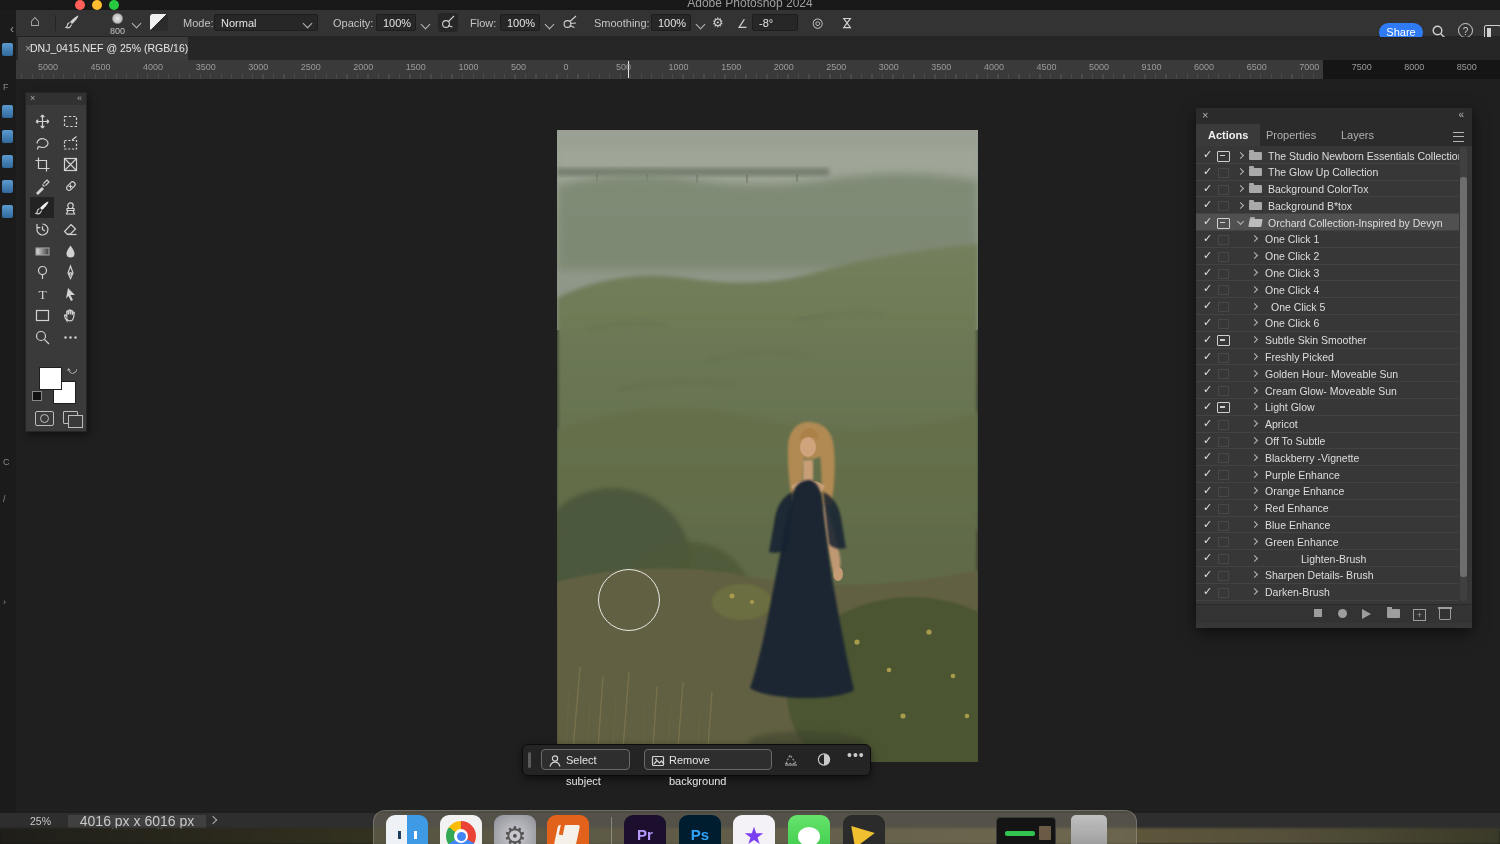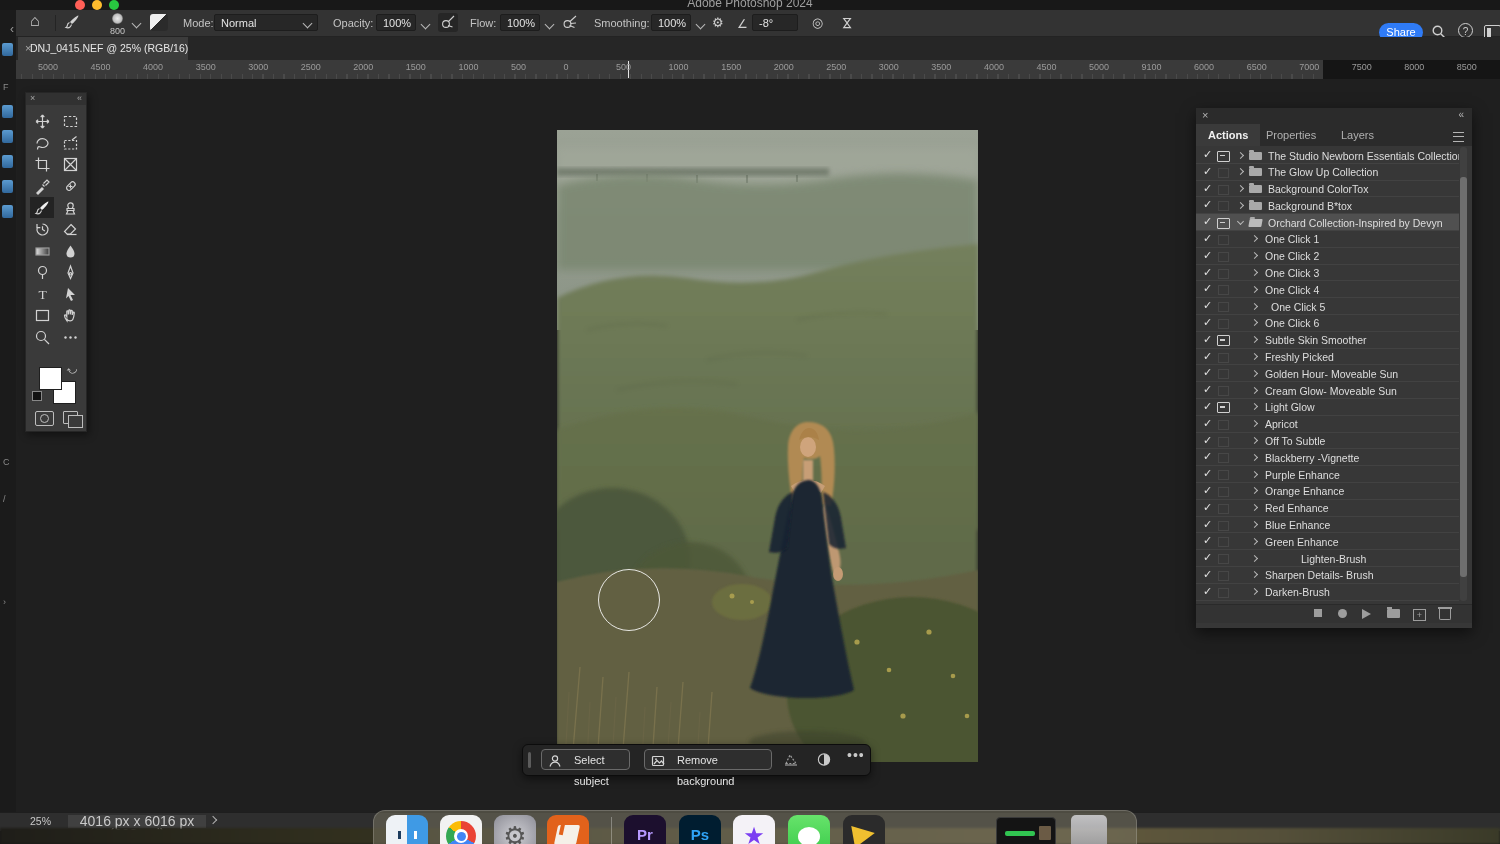--- a/index.html
+++ b/index.html
@@ -78,21 +78,21 @@
   .t-play{width:0;height:0;border-left:9px solid #9d9d9d;border-top:5px solid transparent;border-bottom:5px solid transparent;}
   .t-folder{width:13px;height:9px;background:#9d9d9d;border-radius:1px;}
   .t-folder::before{content:'';position:absolute;left:0;top:-2px;width:5px;height:2px;background:#9d9d9d;}
   .t-new{width:11px;height:10px;border:1px solid #9d9d9d;color:#9d9d9d;font-size:9px;line-height:10px;text-align:center;}
   .t-trash{width:10px;height:10px;border:1px solid #9d9d9d;border-top:none;border-radius:0 0 2px 2px;}
   .t-trash::before{content:'';position:absolute;left:-2px;top:-2px;width:14px;height:1.5px;background:#9d9d9d;}
   
   #ctaskbar{position:absolute;left:522px;top:744px;width:347px;height:30px;background:#242424;border:1px solid #0c0c0c;border-radius:6px;box-shadow:0 3px 8px rgba(0,0,0,.5);}
   #ct-handle{position:absolute;left:5px;top:7px;width:3px;height:16px;background:#5c5c5c;border-radius:2px;}
   .ctbtn{position:absolute;top:4px;height:21px;border:1px solid #6a6a6a;border-radius:4px;background:#2e2e2e;
-    color:#e3e3e3;font-size:11px;line-height:21px;padding:0 8px 0 32px;box-sizing:border-box;}
+    color:#e3e3e3;font-size:11px;line-height:21px;padding:0 8px 0 24px;box-sizing:border-box;}
   .ctbtn svg{position:absolute;left:6px;top:3.5px;stroke:#d5d5d5;fill:none;stroke-width:1.2;}
   .cticon{position:absolute;top:7px;color:#9e9e9e;}
   
   #statusbar{position:absolute;left:0;top:812px;width:1500px;height:18px;background:#2e2e2e;border-top:1px solid #1e1e1e;}
   #zoomfield{position:absolute;left:30px;top:2px;font-size:10.5px;color:#c9c9c9;}
   #docinfo{position:absolute;left:68px;top:2px;width:138px;height:13px;background:#404040;color:#c9c9c9;font-size:14px;text-align:center;line-height:13px;}
   #docinfo-chev{position:absolute;left:210px;top:4px;width:5px;height:5px;border-right:1.3px solid #b0b0b0;border-bottom:1.3px solid #b0b0b0;transform:rotate(-45deg);}
   
   #wallpaper{position:absolute;left:0;top:828px;width:1500px;height:16px;
     background:linear-gradient(90deg,#1f1e19 0%,#33311f 25%,#4d4730 50%,#635a3c 70%,#55503a 85%,#3a3a28 100%);filter:blur(1px);}

